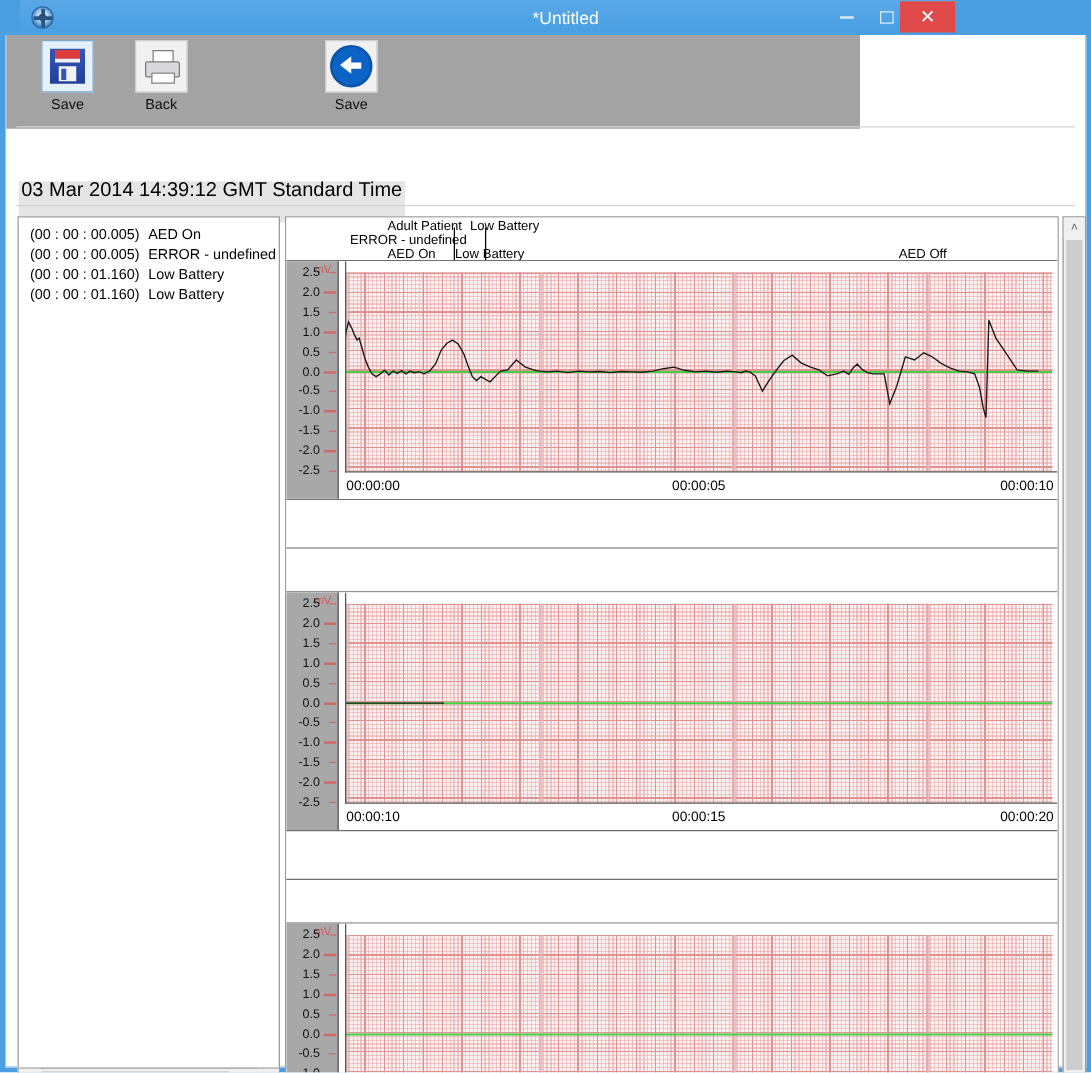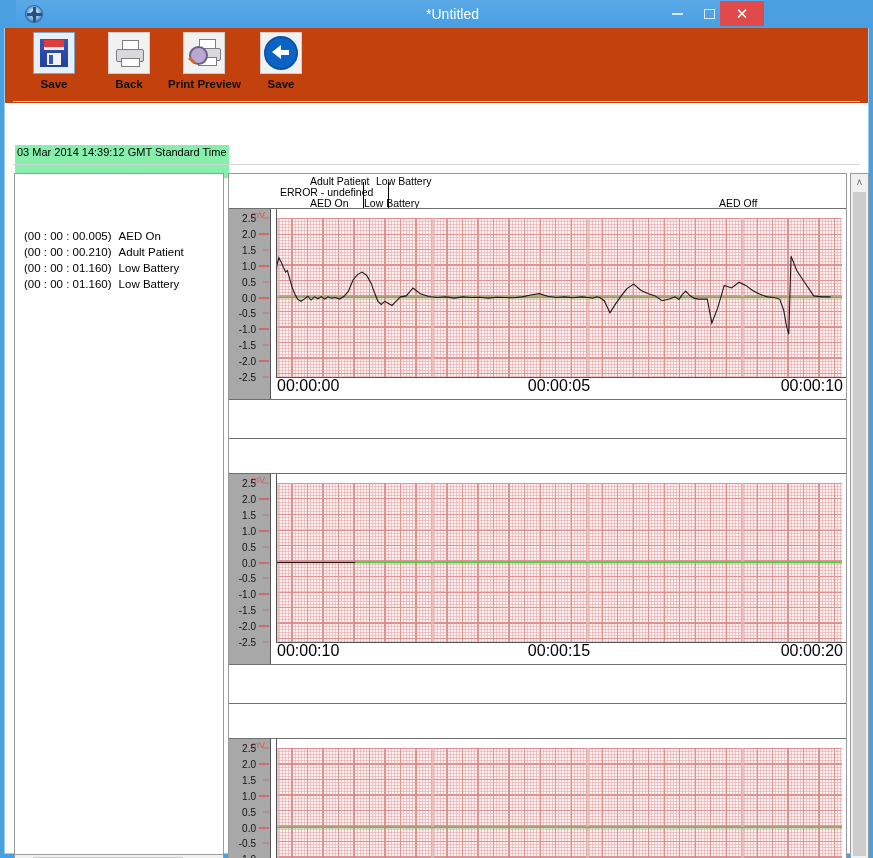--- a/index.html
+++ b/index.html
@@ -46,21 +46,21 @@
   }
   .wb-min b{display:inline-block;width:11px;height:2px;background:#dceaf7;vertical-align:middle;}
   .wb-max b{display:inline-block;width:11px;height:10px;border:1.5px solid #dceaf7;vertical-align:middle;box-sizing:border-box;}
   
   .client{
     position:absolute;left:4px;top:28px;width:865px;height:826px;
     background:#ffffff;box-sizing:border-box;
     border:1px solid #9ec9e8;border-top:none;
   }
   
-  .toolbar{position:absolute;left:0;top:0;width:863px;height:75px;background:#c2410c;font-weight:bold;}
+  .toolbar{position:absolute;left:0;top:0;width:683px;height:75px;background:#a3a3a3;}
   .tb-item{position:absolute;top:4px;text-align:center;cursor:default;}
   .tb-btn{
     width:42px;height:42px;margin:0 auto;box-sizing:border-box;
     border:1px solid #cfcfcf;background:#f1f1f1;
     display:flex;align-items:center;justify-content:center;
   }
   .tb-btn.sel{border:1px solid #7ba7d0;background:#e6f0fa;}
   .tb-label{margin-top:4px;font-size:11.5px;color:#101010;white-space:nowrap;}
   
   .ic-save{position:relative;width:28px;height:28px;background:#2b4fa8;border:1px solid #1b3madd;}
@@ -85,30 +85,30 @@
   .ic-back{position:relative;width:30px;height:30px;border-radius:50%;background:#0b63c6;border:2px solid #0a54a8;}
   .ic-back .arr{
     position:absolute;left:6px;top:7px;width:0;height:0;
     border-top:7px solid transparent;border-bottom:7px solid transparent;border-right:9px solid #fff;
   }
   .ic-back .bar{position:absolute;left:14px;top:11.5px;width:9px;height:5px;background:#fff;}
   .tb-sep{position:absolute;left:8px;top:73px;width:847px;height:1px;background:#d4d4d4;}
   
   .dateline{
     position:absolute;left:10px;top:117px;height:33px;line-height:15px;
-    font-size:11px;color:#000;background:#86efac;padding:0 2px;white-space:nowrap;
+    font-size:16px;color:#000;background:#e5e5e5;padding:0 2px;white-space:nowrap;
   }
   .dateline-sep{position:absolute;left:8px;top:136px;width:847px;height:1px;background:#d4d4d4;}
   
   .eventlist{
     position:absolute;left:9px;top:145px;width:210px;height:702px;
     background:#fff;border:1px solid #9a9a9a;box-sizing:border-box;overflow:hidden;
   }
   .ev-row{height:16px;line-height:16px;font-size:11.5px;color:#000;padding-left:9px;white-space:nowrap;}
-  .ev-row .t{display:inline-block;margin-top:48px;}
+  .ev-row .t{display:inline-block;}
   .ev-row .l{display:inline-block;margin-left:7px;}
   .hscroll{
     position:absolute;left:9px;top:826px;width:210px;height:19px;
     background:#f0f0f0;border:1px solid #9a9a9a;box-sizing:border-box;
   }
   .hs-btn{position:absolute;top:0;width:17px;height:17px;background:#f0f0f0;color:#707070;
           font-size:11px;text-align:center;line-height:17px;}
   .hs-left{left:0;}
   .hs-right{right:0;}
   .hs-thumb{position:absolute;left:18px;top:2px;width:150px;height:13px;background:#cdcdcd;}
@@ -145,21 +145,21 @@
       repeating-linear-gradient(to bottom,rgba(216,120,120,.8) 0 1px,transparent 1px 15.5px),
       #fdf0f0;
   }
   .gridmajor{
     position:absolute;left:4px;right:4px;top:9px;bottom:22px;pointer-events:none;
     background:repeating-linear-gradient(to right,rgba(230,180,180,.75) 0 3px,transparent 3px 155px);
   }
   .wave{position:absolute;left:4px;right:4px;top:9px;bottom:22px;}
   .xaxisline{position:absolute;left:4px;right:0;bottom:21px;height:1px;background:#555;}
   .yvline{position:absolute;left:4px;top:0;bottom:21px;width:1px;background:#555;}
-  .xlab{position:absolute;bottom:4px;font-size:16px;color:#000;white-space:nowrap;}
+  .xlab{position:absolute;bottom:4px;font-size:11px;color:#000;white-space:nowrap;}
   .xlab.l{left:5px;}
   .xlab.c{left:50%;transform:translateX(-50%);}
   .xlab.r{right:3px;}
   .panel-sep{height:9px;background:#fff;border-top:1px solid #6f6f6f;border-bottom:1px solid #6f6f6f;box-sizing:border-box;}
   
   .vscroll{
     position:absolute;left:845px;top:145px;width:19px;height:702px;
     background:#f0f0f0;border:1px solid #9a9a9a;box-sizing:border-box;
   }
   .vs-btn{position:absolute;left:0;width:17px;height:17px;background:#f0f0f0;color:#606060;
@@ -204,51 +204,39 @@
         <div class="tb-btn">
           <div class="ic-print">
             <div class="paper"></div>
               <div class="body"></div>
               <div class="out"></div>
           </div>
         </div>
         <div class="tb-label">Back</div>
       </div>
 
-      <div class="tb-item" style="left:163px;">
-        <div class="tb-btn">
-          <div class="ic-prev">
-            <div class="paper"></div>
-              <div class="body"></div>
-              <div class="out"></div>
-            <div class="lens"></div>
-              <div class="hand"></div>
-          </div>
-        </div>
-        <div class="tb-label">Print Preview</div>
-      </div>
 
       <div class="tb-item" style="left:255px;">
         <div class="tb-btn">
           <div class="ic-back">
             <div class="arr"></div>
               <div class="bar"></div>
           </div>
         </div>
         <div class="tb-label">Save</div>
       </div>
       <div class="tb-sep"></div>
     </div>
 
     <div class="dateline">03 Mar 2014 14:39:12 GMT Standard Time</div>
     <div class="dateline-sep"></div>
 
     <div class="eventlist" id="eventlist">
         <div class="ev-row" style="margin-top: 6px;"><span class="t">(00 : 00 : 00.005)</span><span class="l">AED On</span></div>
-        <div class="ev-row"><span class="t">(00 : 00 : 00.210)</span><span class="l">Adult Patient</span></div>
+        <div class="ev-row"><span class="t">(00 : 00 : 00.005)</span><span class="l">ERROR - undefined</span></div>
         <div class="ev-row"><span class="t">(00 : 00 : 01.160)</span><span class="l">Low Battery</span></div>
         <div class="ev-row"><span class="t">(00 : 00 : 01.160)</span><span class="l">Low Battery</span></div>
       </div>
     <div class="hscroll">
       <div class="hs-btn hs-left">‹</div>
       <div class="hs-thumb"></div>
       <div class="hs-btn hs-right">›</div>
     </div>
 
     <div class="charts" id="charts">

